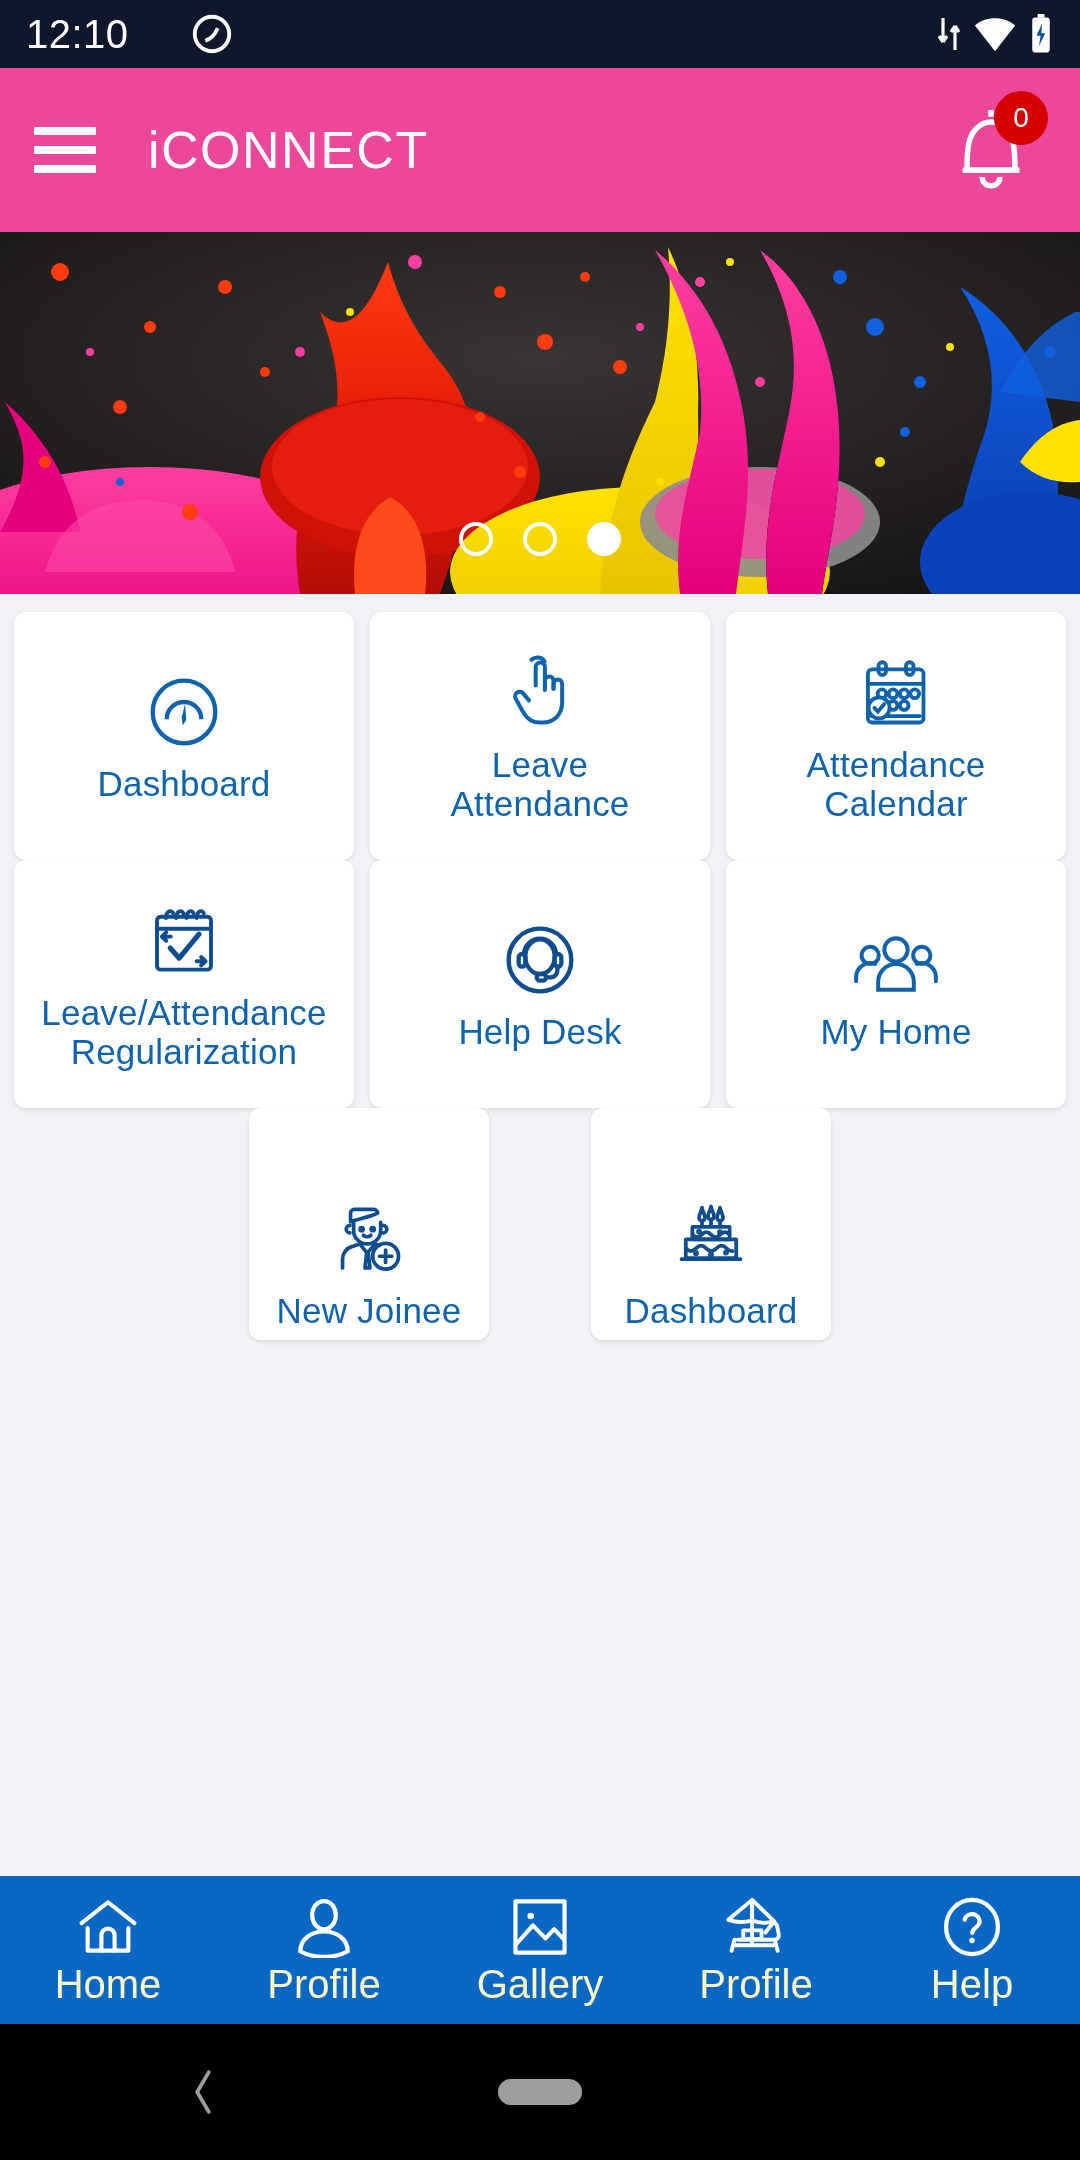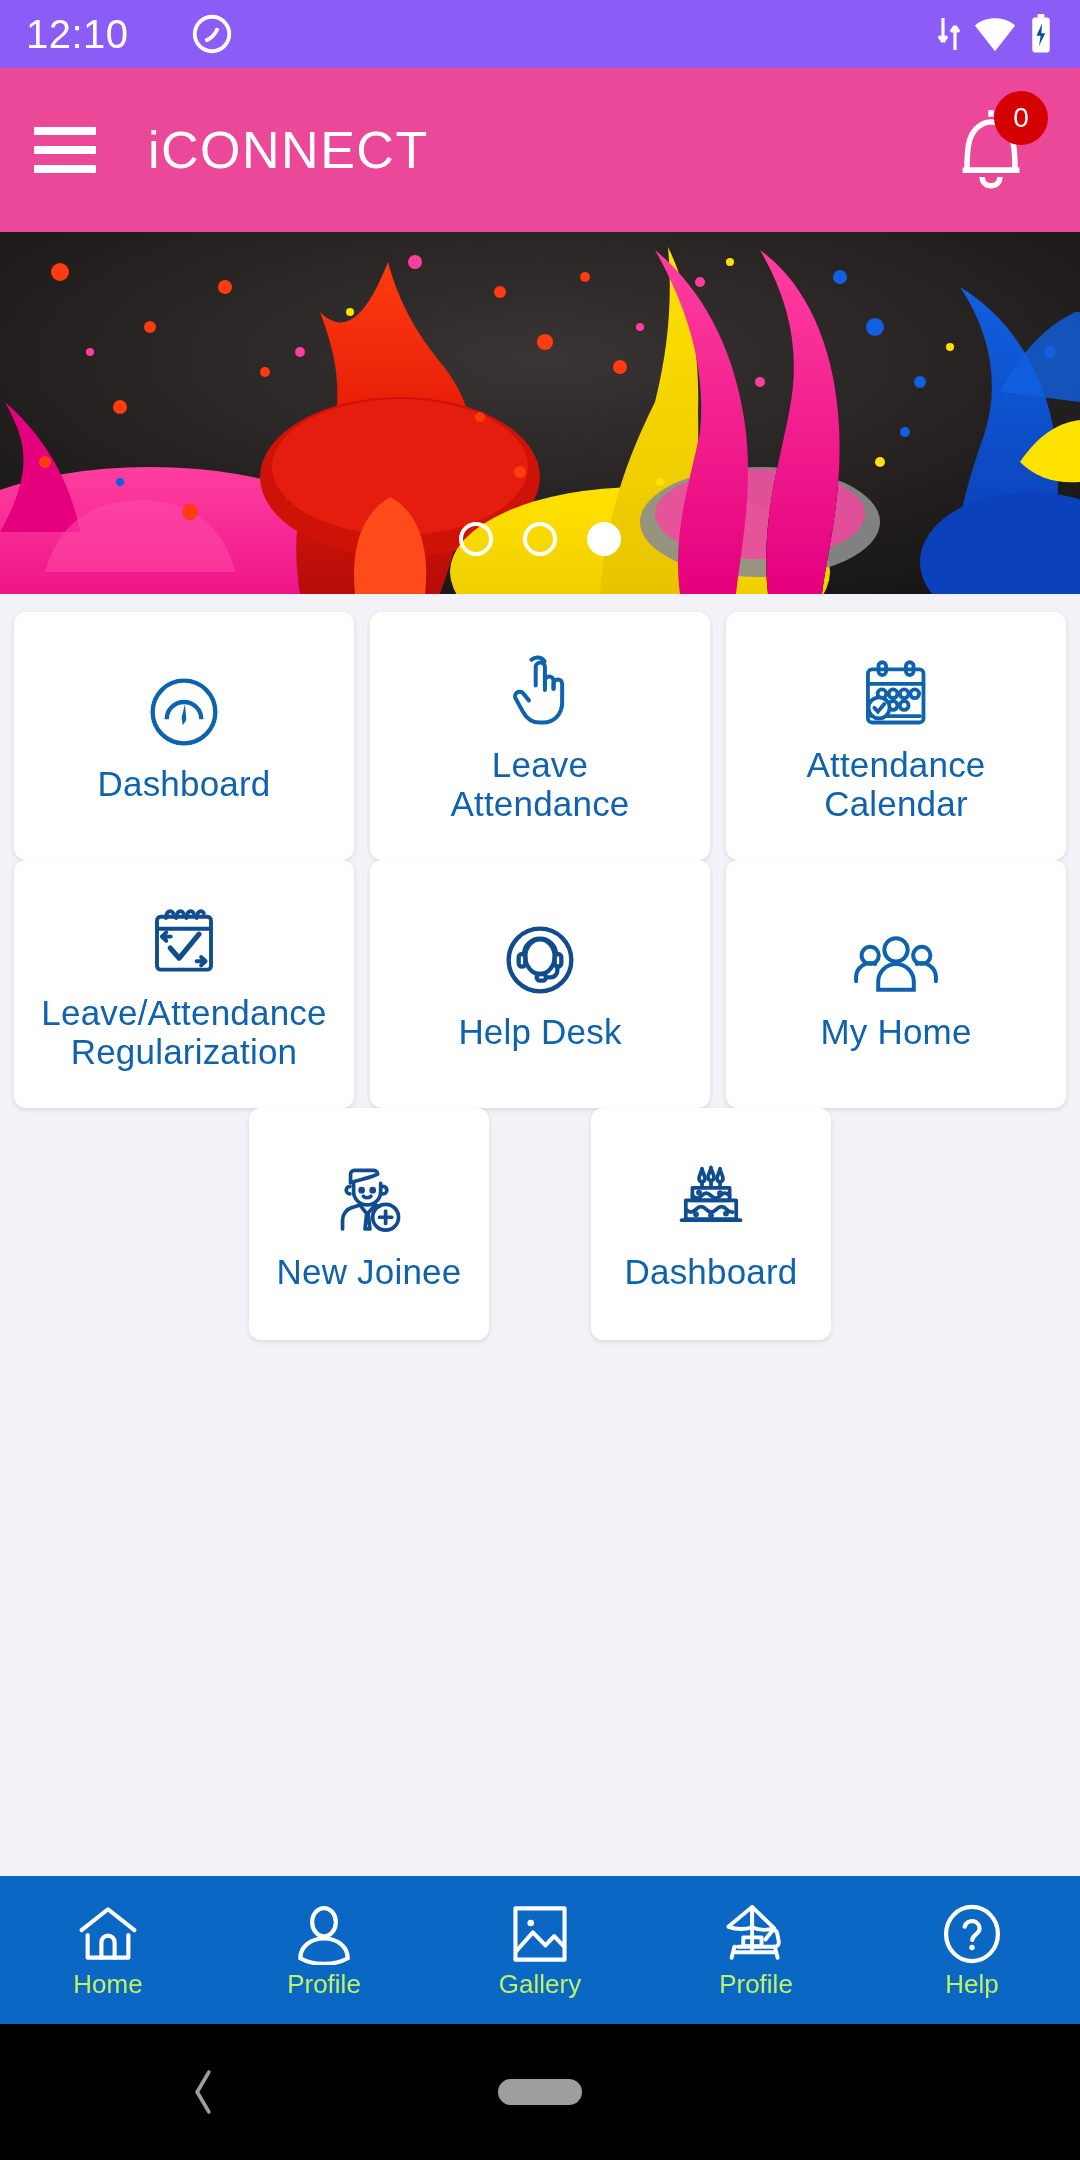--- a/index.html
+++ b/index.html
@@ -6,21 +6,21 @@
   html,body { width:1080px; height:2160px; }
   body {
     font-family:"Liberation Sans", sans-serif;
     background:#f2f2f7;
     overflow:hidden;
   }
   .phone { width:1080px; height:2160px; position:relative; display:flex; flex-direction:column; }
 
   
   .statusbar {
-    height:68px; background:#8b5cf6; flex:0 0 68px;
+    height:68px; background:#0f172a; flex:0 0 68px;
     display:flex; align-items:center; padding:12px 26px; color:#fff;gap:36px;
   }
   .sb-time { font-size:40px; font-weight:400; letter-spacing:.5px; line-height:1; }
   .sb-appicon { margin-left:24px; display:flex; align-items:center; }
   .sb-right { margin-left:auto; display:flex; align-items:center; gap:10px; }
 
   
   .appbar {
     height:164px; flex:0 0 164px; background:#ec4899;
     display:flex; align-items:center; padding:0 34px; position:relative;
@@ -50,35 +50,35 @@
   .content { flex:1 1 auto; background:#f2f2f7; padding:18px 14px 0 14px; }
   .grid-row { display:flex; gap:16px; margin-bottom:0; }
   .grid-row.centered { justify-content:center; gap:102px; }
   .card {
     background:#fff; border-radius:12px; flex:1 1 0;
     height:248px; display:flex; flex-direction:column;
     align-items:center; justify-content:center;
     box-shadow:0 2px 5px rgba(0,0,0,.10);
     padding:10px 6px;
   }
-  .card.small { flex:0 0 240px; height:232px; }
+  .card.small { flex:0 0 240px; height:232px;justify-content:flex-end; }
   .card-icon { height:84px; display:flex; align-items:flex-end; justify-content:center; margin-bottom:12px; }
   .card-label {
     color:#0f63ad; font-size:35px; line-height:1.12; text-align:center;
     font-weight:400; letter-spacing:.2px; white-space:pre-line;
   }
 
   
   .bottomnav {
     flex:0 0 148px; background:#0a68c4; display:flex; align-items:center;
   }
   .navitem {
     flex:1 1 0; display:flex; flex-direction:column; align-items:center; justify-content:center; gap:6px;
   }
-  .nav-label { color:#bef264; font-size:26px; line-height:1; }
+  .nav-label { color:#fef9c3; font-size:40px; line-height:1; }
 
   
   .androidnav { flex:0 0 136px; background:#000; position:relative; }
   .and-back { position:absolute; left:186px; top:50%; transform:translateY(-50%); }
   .and-pill {
     position:absolute; left:50%; top:50%; transform:translate(-50%,-50%);
     width:84px; height:26px; background:#9e9e9e; border-radius:13px;
   }
 </style>
 </head>

